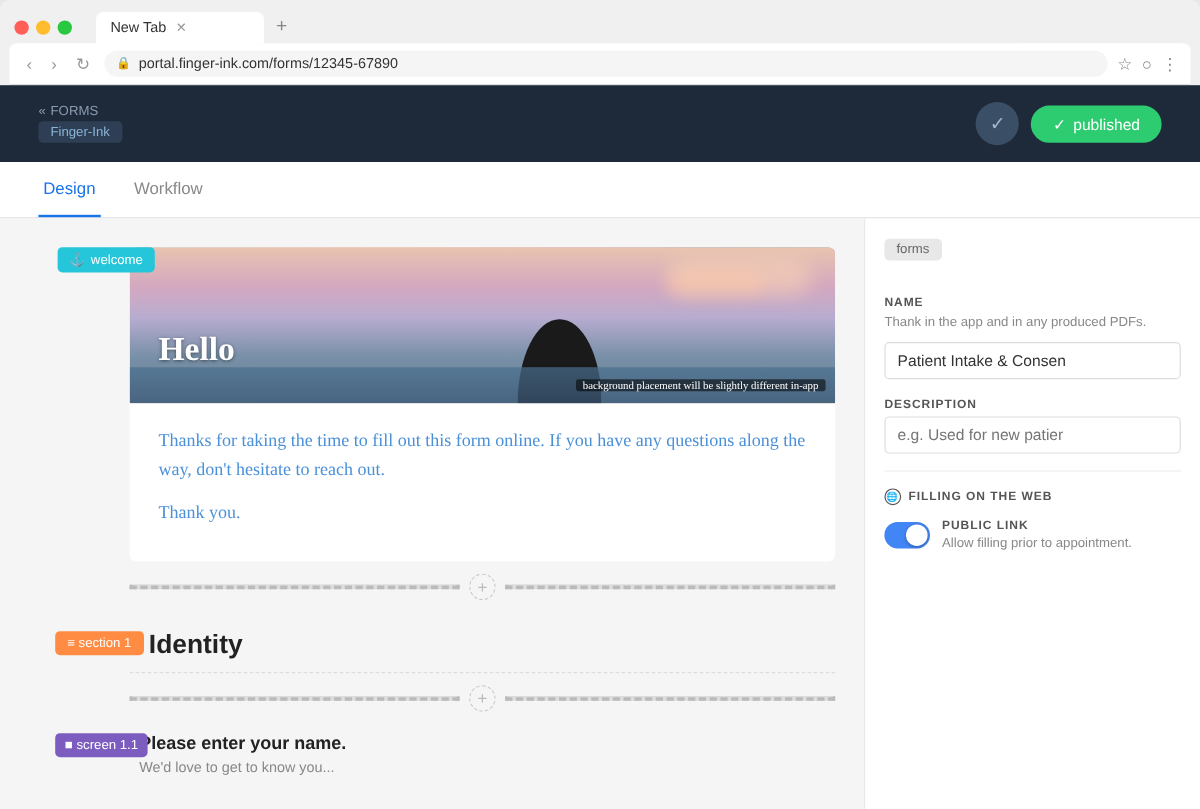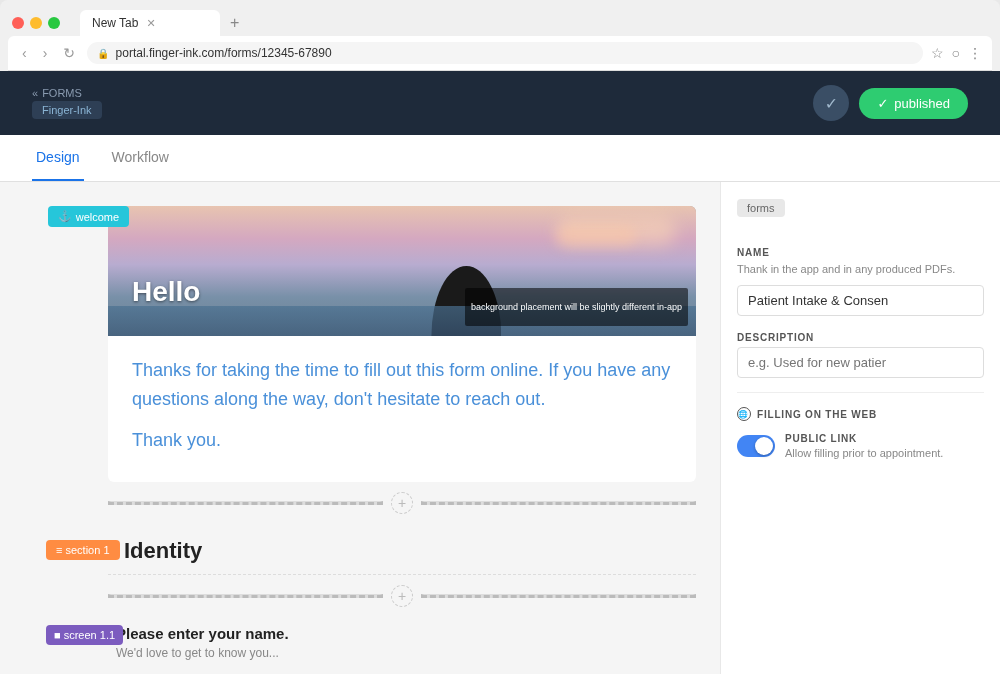--- a/index.html
+++ b/index.html
@@ -38,26 +38,26 @@
     .tab.active { color: #1a73e8; border-bottom-color: #1a73e8; font-weight: 500; }
 
     
     .main-content { display: flex; height: calc(674px - 155px); overflow: hidden; }
 
     
     .form-canvas { flex: 1; padding: 24px 24px 0 48px; overflow-y: auto; background: #f5f5f5; position: relative; }
 
     
     .welcome-tag { position: absolute; left: 48px; top: 24px; background: #26c6da; color: white; font-size: 11px; padding: 4px 10px; border-radius: 4px; display: flex; align-items: center; gap: 4px; z-index: 2; }
-    .section-block { background: white; border-radius: 6px; overflow: hidden; margin-bottom: 0; position: relative; }
+    .section-block { background: white; border-radius: 6px; overflow: hidden; margin-bottom: 0; position: relative; font-family: Liberation Serif, serif; }
     .hero-image { width: 100%; height: 130px; object-fit: cover; position: relative; overflow: hidden; background: linear-gradient(135deg, #b8c9d8 0%, #e8b4a0 30%, #d4a0b0 50%, #8a9db5 70%, #c8a080 100%); }
     .hero-text { position: absolute; bottom: 20px; left: 24px; color: white; font-size: 28px; font-weight: 700; text-shadow: 0 1px 3px rgba(0,0,0,0.4); }
     .hero-notice { position: absolute; bottom: 8px; right: 8px; background: rgba(0,0,0,0.6); color: white; font-size: 9px; padding: 3px 6px; border-radius: 2px; }
     .welcome-body { padding: 20px 24px 16px; }
-    .welcome-body p { color: #4a90d9; font-size: 18px; line-height: 1.6; margin-bottom: 12px; }
+    .welcome-body p { color: #4a90d9; font-size: 15px; line-height: 1.6; margin-bottom: 12px; }
 
     
     .add-row { display: flex; align-items: center; justify-content: center; padding: 10px 0; color: #bbb; gap: 8px; cursor: pointer; }
     .add-circle { width: 22px; height: 22px; border: 1.5px dashed #ccc; border-radius: 50%; display: flex; align-items: center; justify-content: center; font-size: 14px; color: #bbb; }
     .add-line { flex: 1; height: 1px; background: #ddd; border-style: dashed; }
     .section-tag { background: #ff8c42; color: white; font-size: 11px; padding: 4px 10px; border-radius: 4px; display: flex; align-items: center; gap: 4px; white-space: nowrap; position: absolute; left: -62px; }
     .section-title { font-size: 22px; font-weight: 600; color: #222; padding-left: 8px; }
     .screen-tag { background: #7c5cbf; color: white; font-size: 11px; padding: 4px 8px; border-radius: 4px; display: flex; align-items: center; gap: 3px; white-space: nowrap; position: absolute; left: -62px; top: 8px; }
     .screen-question { font-size: 15px; font-weight: 600; color: #222; margin-bottom: 4px; }
     .screen-subtext { font-size: 12px; color: #888; }
@@ -159,21 +159,21 @@
 
           <div style="position:absolute;top:10px;right:20px;width:120px;height:30px;background:rgba(255,220,180,0.5);border-radius:20px;filter:blur(8px);"></div>
           <div style="position:absolute;top:20px;right:60px;width:80px;height:20px;background:rgba(255,200,160,0.4);border-radius:15px;filter:blur(6px);"></div>
 
           <div style="position:absolute;bottom:0;left:55%;width:70px;height:75px;background:#1a1a1a;clip-path:ellipse(35px 70px at 50% 100%);border-radius:40% 40% 0 0;"></div>
 
           <div style="position:absolute;bottom:0;left:0;width:100%;height:30px;background:linear-gradient(180deg, #4a7090 0%, #3a5878 100%);opacity:0.7;"></div>
 
           <div class="hero-text" style="position:absolute;bottom:28px;left:24px;color:white;font-size:28px;font-weight:700;text-shadow:0 1px 3px rgba(0,0,0,0.5);">Hello</div>
 
-          <div class="hero-notice" style="position:absolute;bottom:10px;right:8px;background:rgba(0,0,0,0.55);color:white;font-size:9px;padding:14px 6px;border-radius:2px;">background placement will be slightly different in-app</div>
+          <div class="hero-notice" style="position:absolute;bottom:10px;right:8px;background:rgba(0,0,0,0.55);color:white;font-size:9px;padding:0 6px;border-radius:2px;">background placement will be slightly different in-app</div>
         </div>
 
         <div class="welcome-body">
           <p>Thanks for taking the time to fill out this form online. If you have any questions along the way, don't hesitate to reach out.</p>
           <p>Thank you.</p>
         </div>
       </div>
 
       <div class="add-row" style="margin-left:60px;">
         <div class="add-line" style="border-top:1.5px dashed #ddd;flex:1;"></div>

